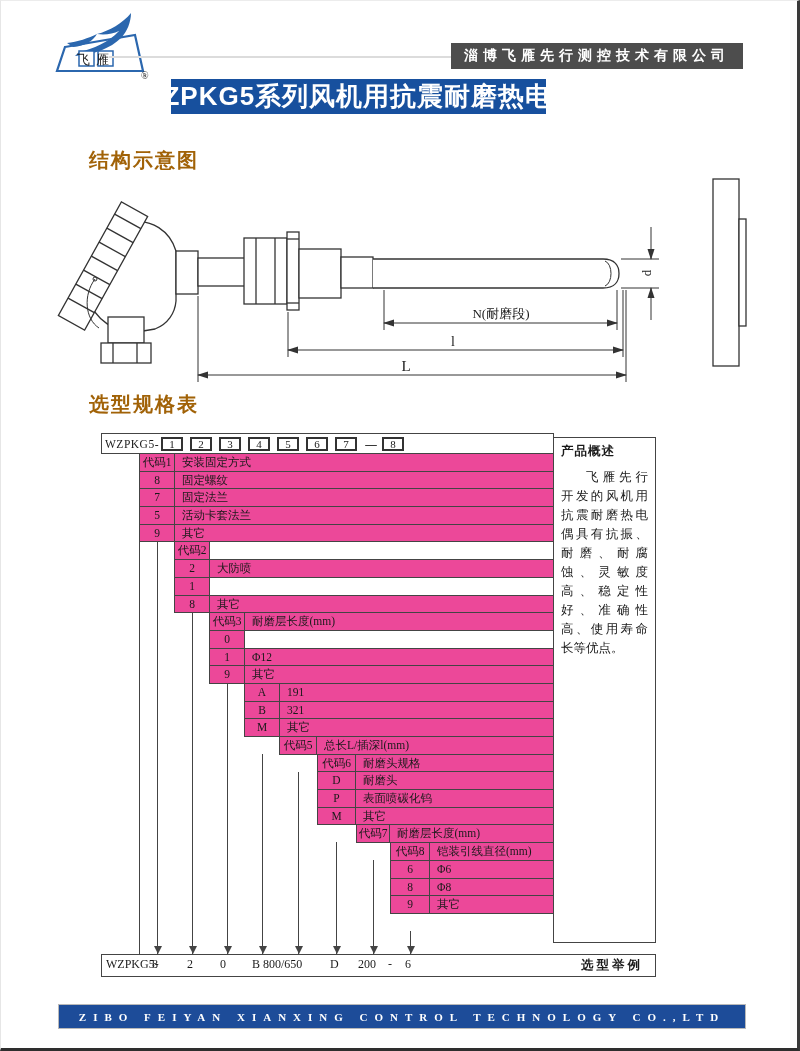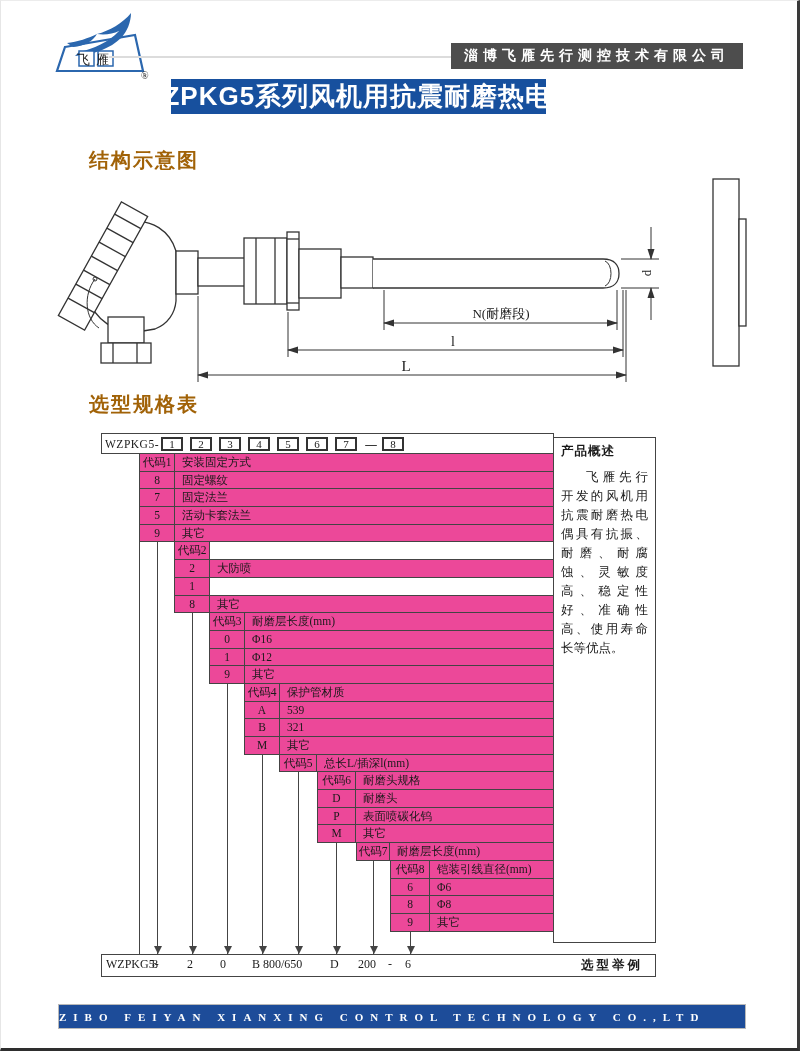--- a/index.html
+++ b/index.html
@@ -70,21 +70,21 @@
   .example-row{
     position:absolute;left:0;top:521px;width:555px;height:23px;
     border:1px solid #444;box-sizing:border-box;background:#fff;z-index:2;font-size:12px;
   }
   .example-row .v{position:absolute;top:2px;white-space:nowrap;}
   .example-label{position:absolute;right:12px;top:2px;font-weight:bold;letter-spacing:3px;font-size:12.5px;}
   
   .footer-bar{
     left:57px;top:1003px;width:688px;height:25px;background:#1d4c99;
     border:1px solid #b9b9b9;box-sizing:border-box;
-    display:flex;align-items:center;
+    display:flex;align-items:center;justify-content:center;
     color:#fff;font-size:11px;font-weight:bold;letter-spacing:7px;white-space:nowrap;
   }
   svg text{font-family:"Liberation Serif","DejaVu Serif",serif;fill:#1a1a1a;}
 </style>
 </head>
 <body>
 
 <div class="page">
 
   <svg class="abs" style="left:52px;top:10px;" width="100" height="70" viewBox="0 0 100 70">
@@ -248,37 +248,32 @@
       <div class="trow lvl1">
           <span class="cell code">8</span>
           <span class="cell label">其它</span>
         </div>
       <div class="trow lvl2">
           <span class="cell code">代码3</span>
           <span class="cell label">耐磨层长度(mm)</span>
         </div>
       <div class="trow lvl2">
           <span class="cell code">0</span>
-          <span class="cell label">Φ16</span>
         </div>
       <div class="trow lvl2">
           <span class="cell code">1</span>
           <span class="cell label">Φ12</span>
         </div>
       <div class="trow lvl2">
           <span class="cell code">9</span>
           <span class="cell label">其它</span>
         </div>
       <div class="trow lvl3">
-          <span class="cell code">代码4</span>
-          <span class="cell label">保护管材质</span>
-        </div>
-      <div class="trow lvl3">
           <span class="cell code">A</span>
-          <span class="cell label">539</span>
+          <span class="cell label">191</span>
         </div>
       <div class="trow lvl3">
           <span class="cell code">B</span>
           <span class="cell label">321</span>
         </div>
       <div class="trow lvl3">
           <span class="cell code">M</span>
           <span class="cell label">其它</span>
         </div>
       <div class="trow lvl4">

